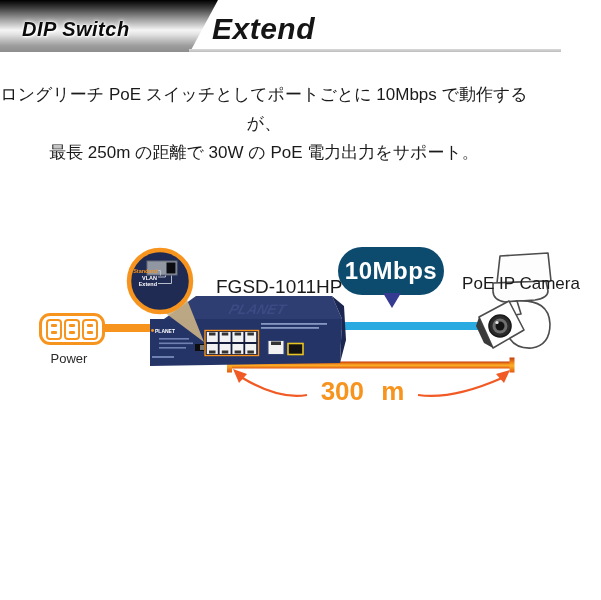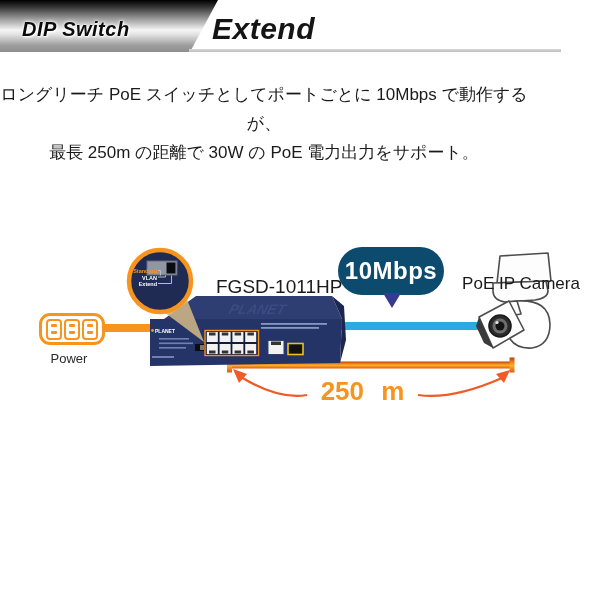--- a/index.html
+++ b/index.html
@@ -200,17 +200,17 @@
       <i></i>
     </span>
 </div>
 <div class="lbl lbl-power">Power</div>
 
 <div class="bubble">
   <span class="txt">10Mbps</span>
   <span class="tail"></span>
 </div>
 
-<div class="lbl lbl-distance">250 m</div>
+<div class="lbl lbl-distance">300 m</div>
 
 <div class="dip-lbl dip-standard">Standard</div>
 <div class="dip-lbl dip-vlan">VLAN</div>
 <div class="dip-lbl dip-extend">Extend</div>
 
 </body></html>

